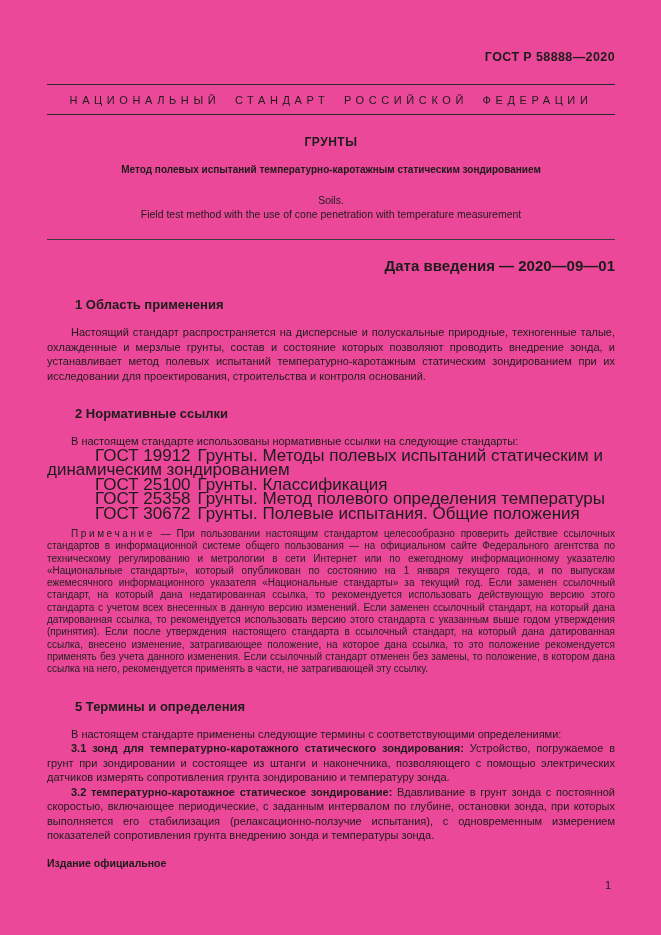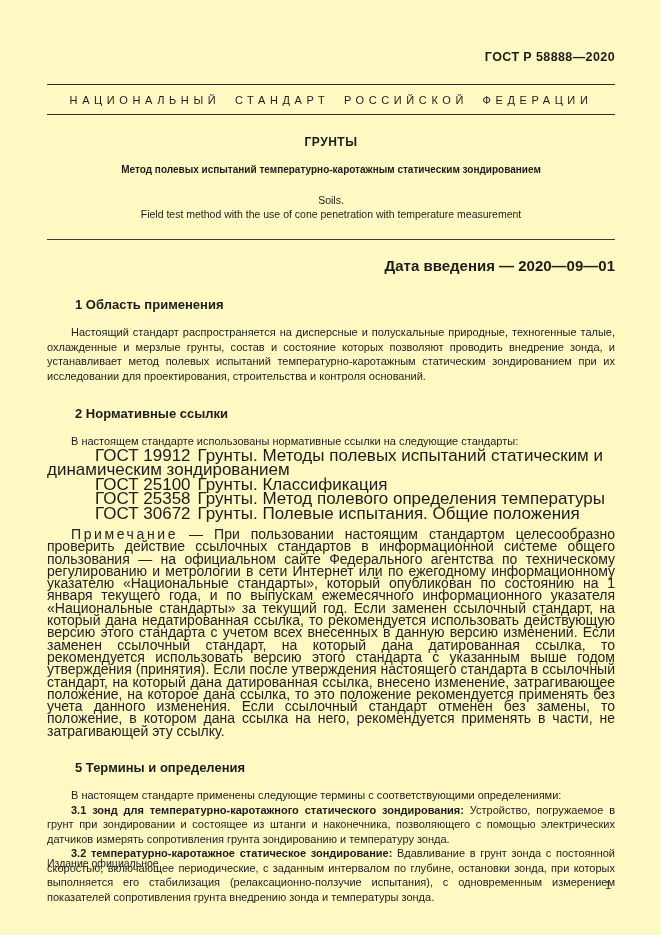--- a/index.html
+++ b/index.html
@@ -1,21 +1,21 @@
 <!DOCTYPE html>
 <html><head>
 <meta charset="utf-8">
 <style>
   html, body { margin: 0; padding: 0; background: #ffffff; }
   .page {
     position: relative;
     width: 661px;
     height: 935px;
     margin: 0 auto;
-    background: #fef9c3;
+    background: #ec4899;
     color: #1c1c1c;
     font-family: "Liberation Sans", sans-serif;
     box-sizing: border-box;
     padding: 50px 46px 0 47px;
     overflow: hidden;
   }
   .rule { border: none; border-top: 1.2px solid #2b2b2b; height: 0; margin: 0; }
   .rule-light { border-top: 1px solid #3a3a3a; }
 
   .doc-number {
@@ -66,36 +66,36 @@
   .ref-line {
     font-size: 17px;
     line-height: 14.5px;
     text-align: left;
     text-indent: 24px;
     margin: 0;
   }
   .ref-code { display: inline-block; margin-right: 7px; }
 
   .note {
-    font-size: 14px;
+    font-size: 10px;
     line-height: 12.3px;
     text-align: justify;
     text-indent: 24px;
     margin: 7px 0 0 0;
     color: #222;
   }
   .note-label { letter-spacing: 2.6px; }
 
   .term-lead { font-weight: bold; }
 
   .footer-edition {
     position: absolute;
     left: 47px;
     bottom: 66px;
-    font-weight: normal;
+    font-weight: bold;
     font-size: 10.5px;
   }
   .footer-page {
     position: absolute;
     right: 50px;
     bottom: 44px;
     font-size: 11px;
   }
 </style>
 </head>

